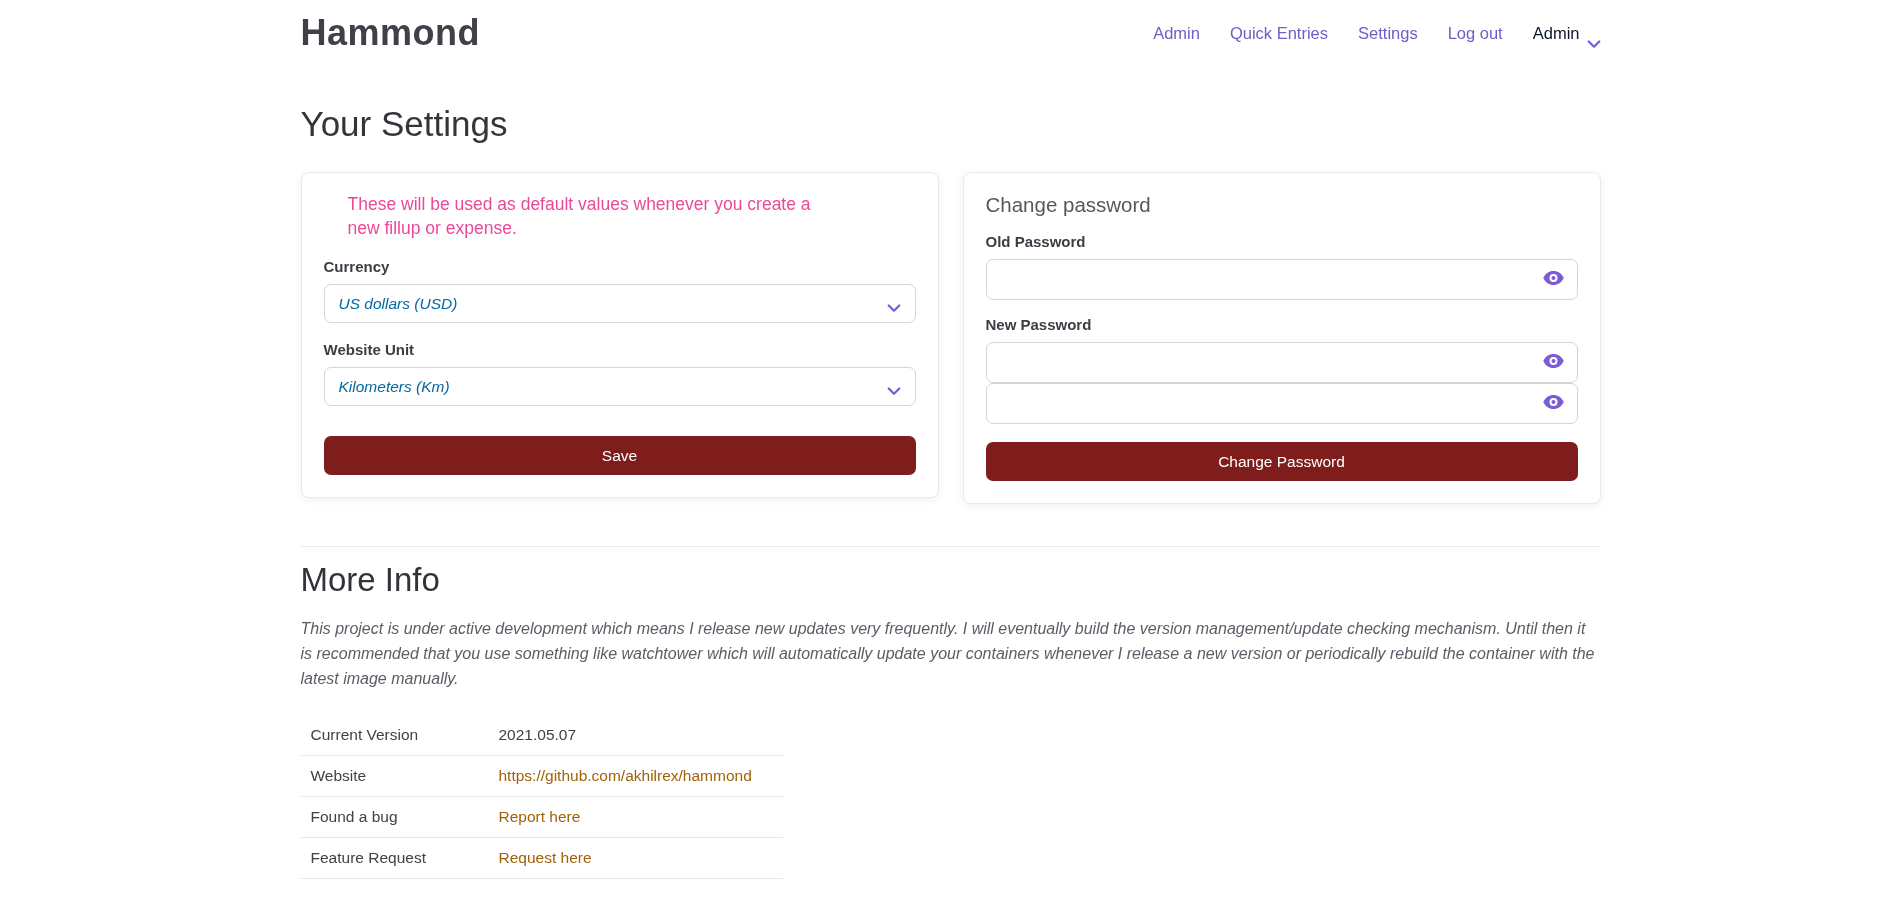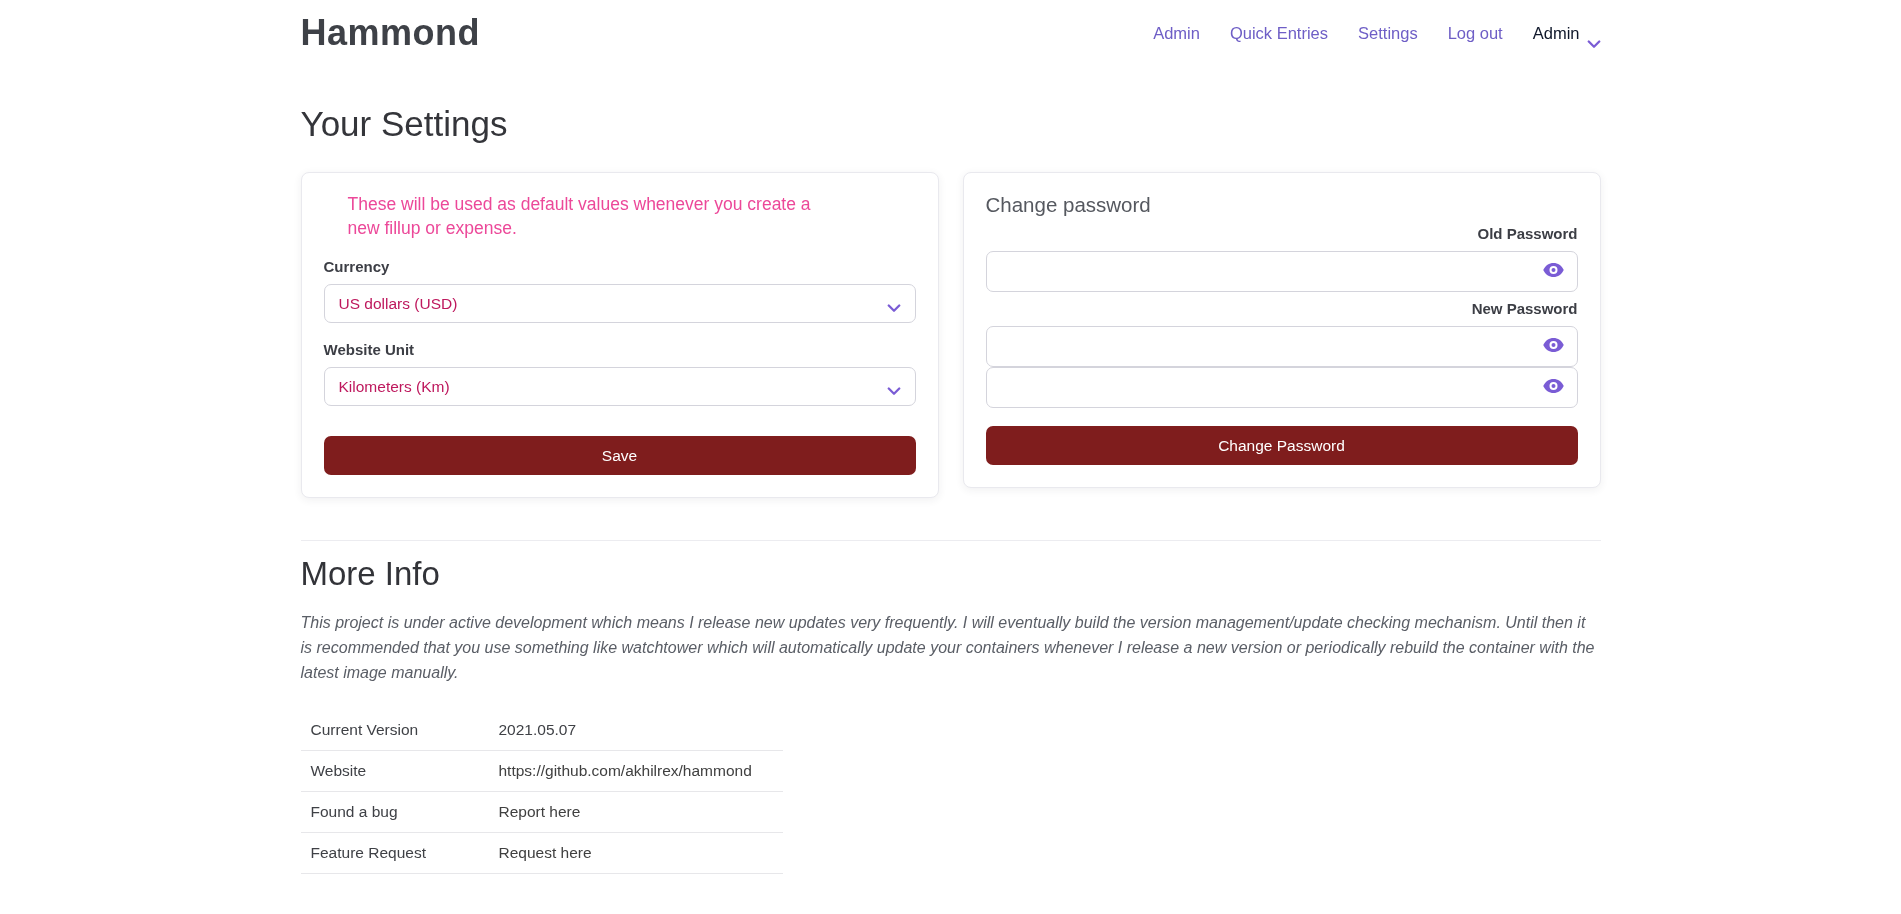--- a/index.html
+++ b/index.html
@@ -25,27 +25,27 @@
     flex: 1 1 0;
     background: #fff;
     border: 1px solid #e9e9ee;
     border-radius: 8px;
     box-shadow: 0 2px 8px rgba(40,40,60,0.07);
     padding: 20px 22px 22px 22px;
   }
 
   .card-desc { font-size: 17.5px; color: #ec4899; line-height: 1.35; max-width: 480px; margin-left: 24px; }
   .field-label { display: block; font-size: 15px; font-weight: 700; color: #3c3e45; margin: 18px 0 9px 0; }
-  .pw-card .field-label { margin-top: 8px; text-align: right; }
+  .pw-card .field-label { margin-top: 16px; }
   .select {
     height: 39px; border: 1px solid #d4d4dc; border-radius: 7px;
     display: flex; align-items: center; justify-content: space-between;
     padding: 0 14px; cursor: pointer; background: #fff;
   }
-  .select-value { font-size: 15.5px; color: #be185d; }
+  .select-value { font-size: 15.5px; color: #0369a1; font-style: italic; }
   .btn {
     display: block; width: 100%; height: 39px; border: none; border-radius: 7px;
     background: #7f1d1d; color: #fff; font-size: 15.5px; font-family: "Liberation Sans", sans-serif;
     cursor: pointer;
   }
   .btn-save { margin-top: 30px; }
   .btn-change { margin-top: 18px; }
 
   .card-subtitle { font-size: 20.5px; font-weight: 400; color: #55585f; }
   .pw-group { position: relative; }
@@ -60,21 +60,21 @@
     display: flex; align-items: center; justify-content: center;
   }
 
   .section-divider { border: none; border-top: 1px solid #ececf0; margin: 42px 0 0 0; }
   .more-info-title { margin-top: 14px; font-size: 33px; font-weight: 500; color: #323338; }
   .dev-note { margin-top: 18px; font-style: italic; font-size: 16px; color: #5a5e66; line-height: 1.55; }
 
   .info-table { margin-top: 24px; width: 482px; border-collapse: collapse; }
   .info-table td { padding: 11px 10px; font-size: 15.5px; border-bottom: 1px solid #e7e7ea; color: #3f4146; }
   .info-table td.label-cell { width: 188px; }
-  .info-link { color: #404040; text-decoration: none; cursor: pointer; }
+  .info-link { color: #a16207; text-decoration: none; cursor: pointer; }
 </style>
 </head>
 <body>
 
 <header class="navbar">
   <div class="container navbar-inner">
     <div class="brand">Hammond</div>
     <nav class="nav-links">
       <a class="nav-link">Admin</a>
       <a class="nav-link">Quick Entries</a>

